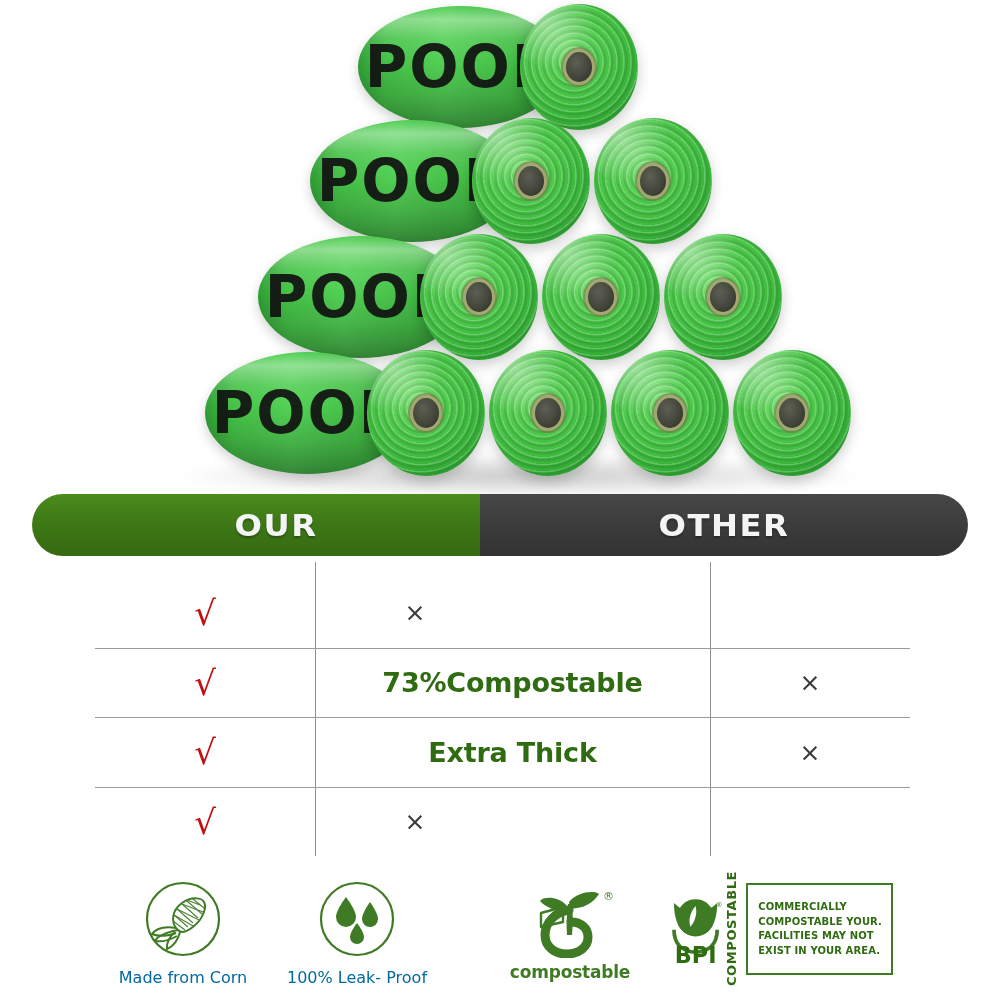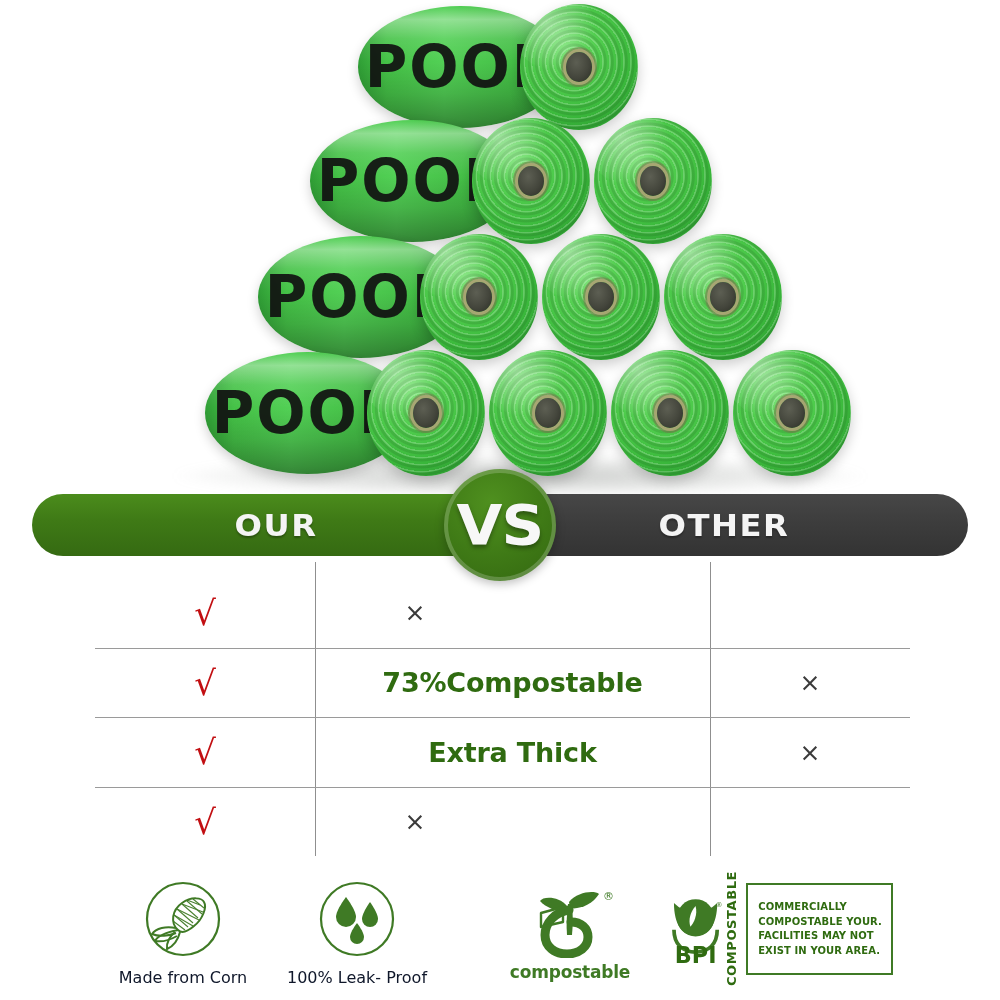--- a/index.html
+++ b/index.html
@@ -149,21 +149,21 @@
     font-size: 25px;
     font-weight: 400;
     line-height: 1;
   }
 
   
   .certs { position: absolute; left: 0; top: 880px; width: 1000px; height: 120px; }
   .cert { position: absolute; top: 0; text-align: center; }
   .cert-caption {
     margin-top: 6px;
-    color: #0f172a;
+    color: #0369a1;
     font-family: "DejaVu Sans", sans-serif;
     font-size: 16px;
     font-weight: 500;
     white-space: nowrap;
   }
   .cert-corn { left: 108px; width: 150px; }
   .cert-leak { left: 278px; width: 158px; }
   .cert-comp { left: 495px; width: 150px; }
   .cert-bpi  { left: 668px; width: 225px; }
 
@@ -270,23 +270,20 @@
         <div class="core" style="width:26px; height:30px;"></div>
       </div>
     </div>
   </div>
 
   <div class="banner">
     <div class="banner-half banner-left"></div>
     <div class="banner-half banner-right"></div>
     <div class="banner-label label-our">OUR</div>
     <div class="banner-label label-other">OTHER</div>
-    <div class="vs-badge">
-      <span class="vs-text">VS</span>
-    </div>
   </div>
 
   <div class="table">
     <div class="vline vline-a"></div>
     <div class="vline vline-b"></div>
 
     <div class="trow">
       <div class="cell-our">
         <span class="tick">√</span>
       </div>

